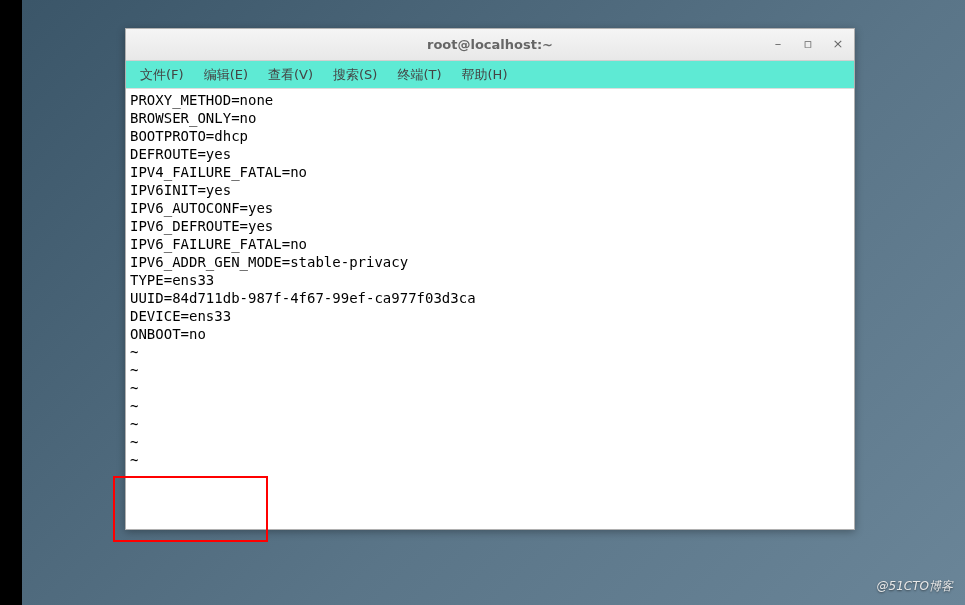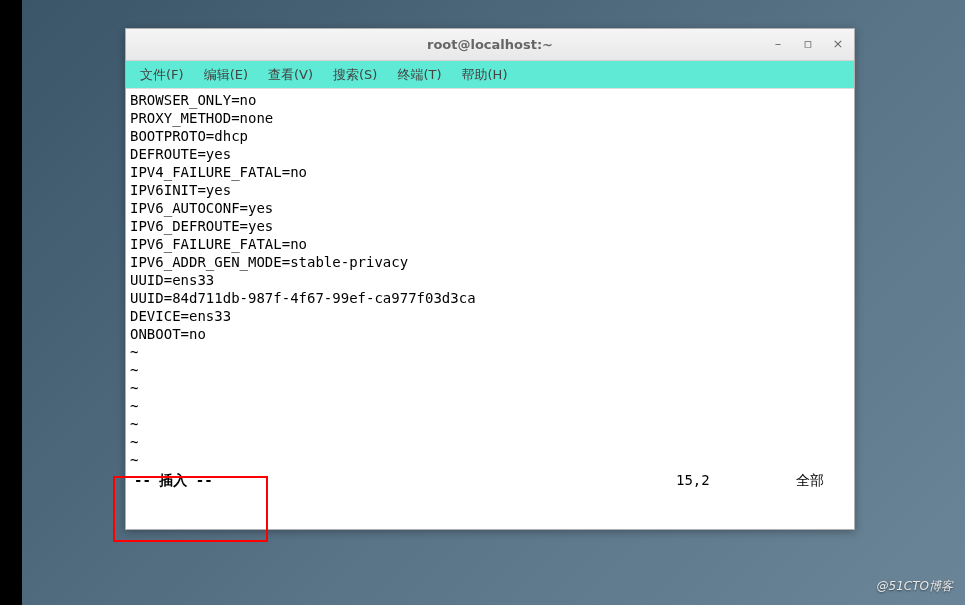--- a/index.html
+++ b/index.html
@@ -151,46 +151,41 @@
   <div class="menubar">
     <div class="menu-item">文件(F)</div>
     <div class="menu-item">编辑(E)</div>
     <div class="menu-item">查看(V)</div>
     <div class="menu-item">搜索(S)</div>
     <div class="menu-item">终端(T)</div>
     <div class="menu-item">帮助(H)</div>
   </div>
 
   <div class="terminal-body">
+    <div class="line">PROXY_METHOD=none</div>
     <div class="line">BROWSER_ONLY=no</div>
-    <div class="line">PROXY_METHOD=none</div>
     <div class="line">BOOTPROTO=dhcp</div>
     <div class="line">DEFROUTE=yes</div>
     <div class="line">IPV4_FAILURE_FATAL=no</div>
     <div class="line">IPV6INIT=yes</div>
     <div class="line">IPV6_AUTOCONF=yes</div>
     <div class="line">IPV6_DEFROUTE=yes</div>
     <div class="line">IPV6_FAILURE_FATAL=no</div>
     <div class="line">IPV6_ADDR_GEN_MODE=stable-privacy</div>
-    <div class="line">UUID=ens33</div>
+    <div class="line">TYPE=ens33</div>
     <div class="line">UUID=84d711db-987f-4f67-99ef-ca977f03d3ca</div>
     <div class="line">DEVICE=ens33</div>
     <div class="line">ONBOOT=no</div>
     <div class="tilde-lines">
       <div class="line">~</div>
       <div class="line">~</div>
       <div class="line">~</div>
       <div class="line">~</div>
       <div class="line">~</div>
       <div class="line">~</div>
       <div class="line">~</div>
     </div>
-    <div class="status-line">
-      <span class="status-mode">-- 插入 --</span>
-      <span class="status-pos">15,2</span>
-      <span class="status-scroll">全部</span>
-    </div>
   </div>
 </div>
 
 <div class="highlight-box"></div>
 
 <div class="watermark">@51CTO博客</div>
 
 </body></html>

